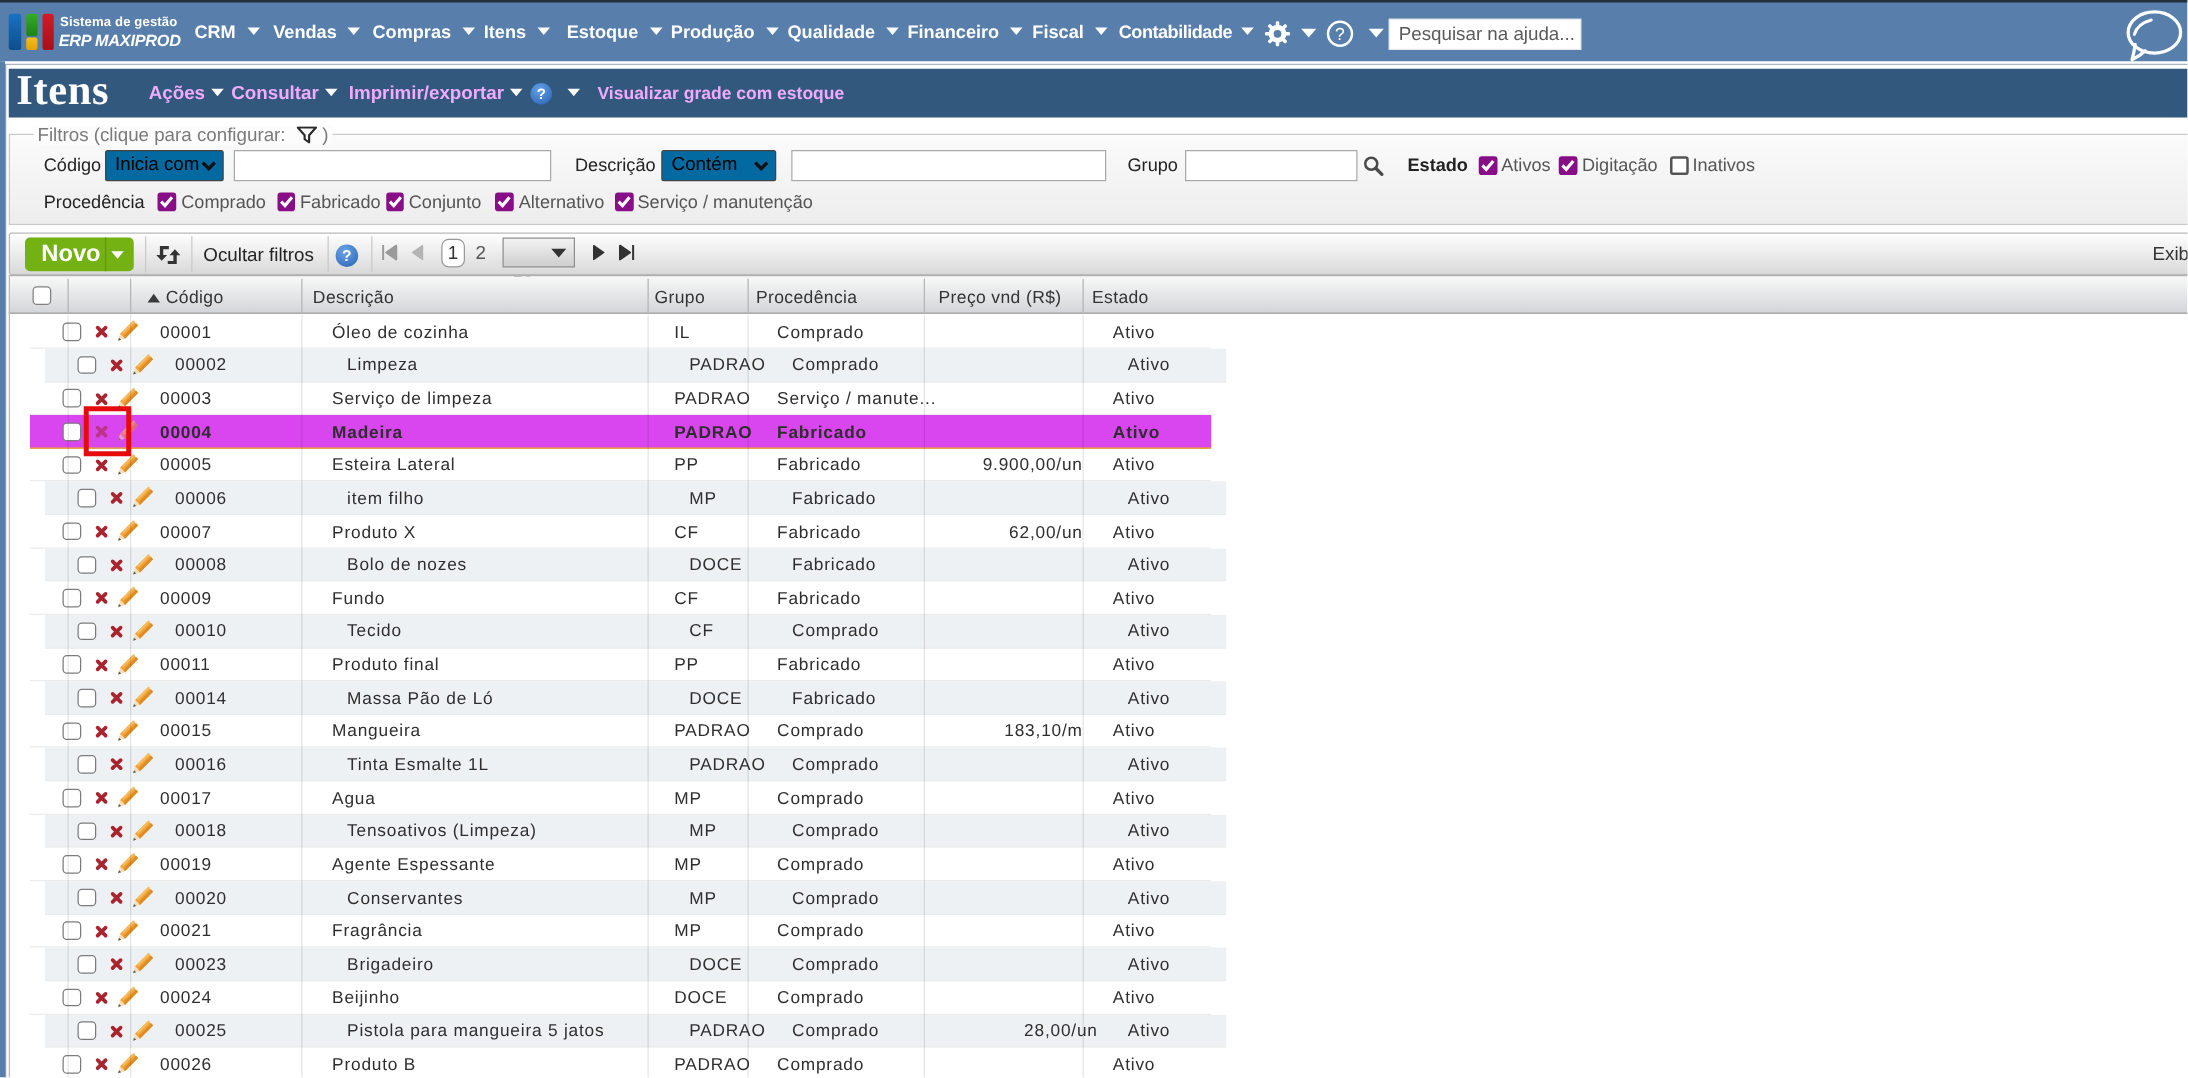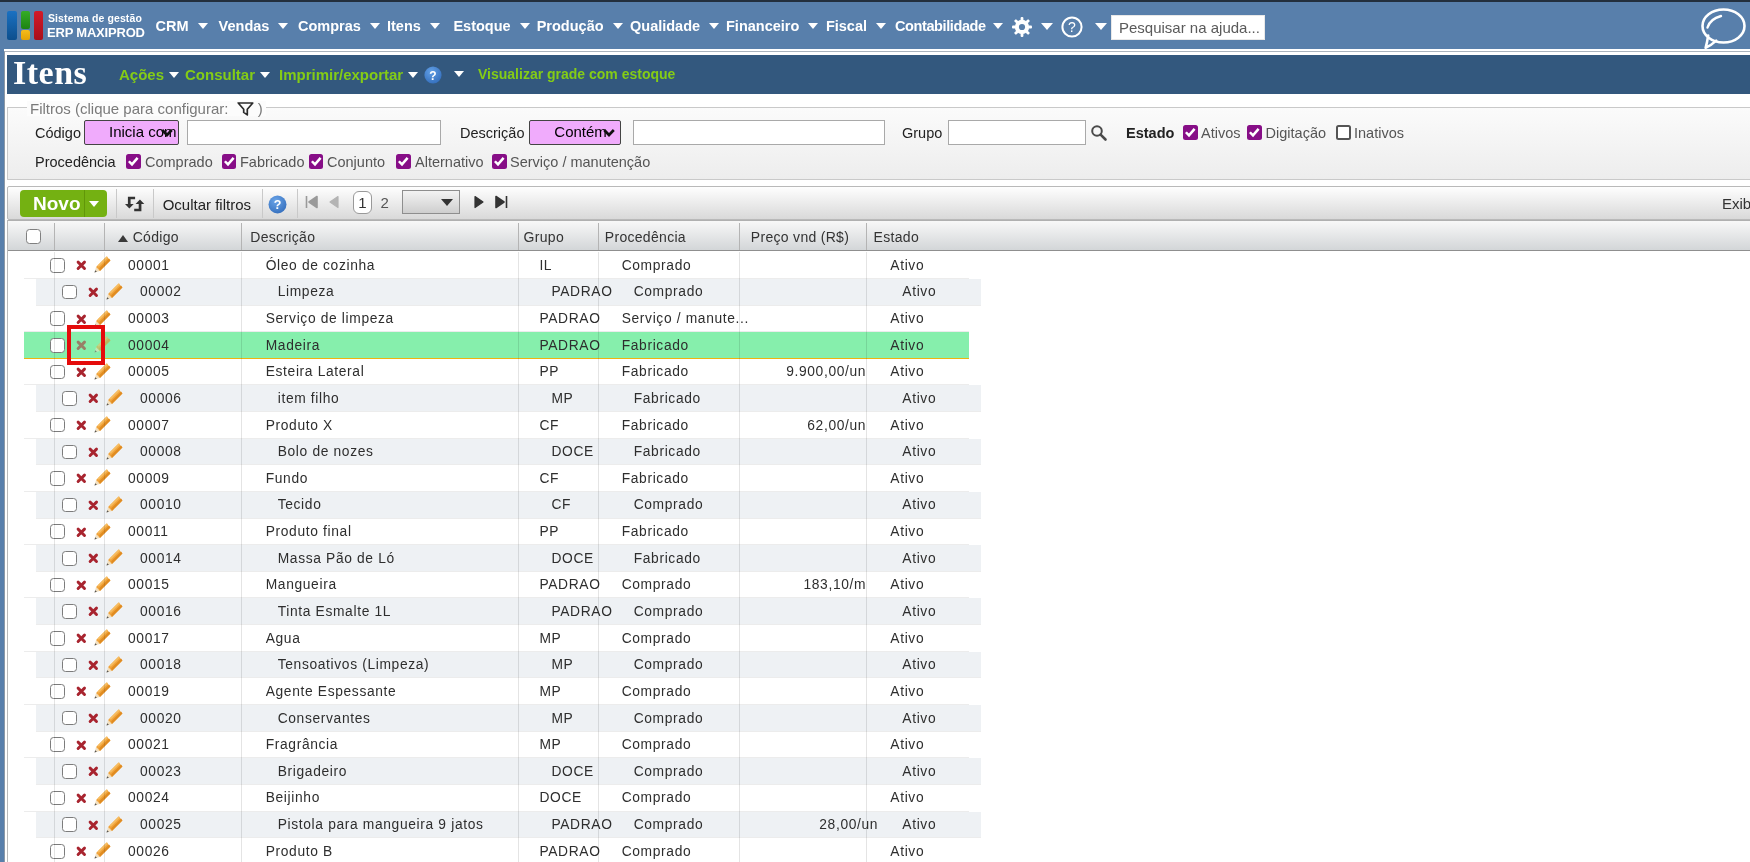--- a/index.html
+++ b/index.html
@@ -6,55 +6,55 @@
 html,body { width:1750px; height:862px; overflow:hidden; }
 body { position:relative; background:#ffffff; font-family:"Liberation Sans", sans-serif; }
 .abs { position:absolute; }
 
 #topbar { left:0; top:0; width:1750px; height:49px; background:#587fab; border-top:2px solid #232f3d; }
 .mitem { position:absolute; top:16px; color:#fff; font-weight:bold; font-size:14.5px; white-space:nowrap; }
 .ic { display:inline-block; width:0; height:0; border-left:5.5px solid transparent; border-right:5.5px solid transparent; border-top:6.5px solid #fff; margin-left:9px; vertical-align:2.5px; }
 .caret { position:absolute; width:0; height:0; border-left:6px solid transparent; border-right:6px solid transparent; border-top:7px solid #fff; }
 .logosq { position:absolute; border-radius:2px; }
 #logotxt1 { left:48px; top:10px; color:#fff; font-weight:bold; font-size:10.5px; letter-spacing:0.1px; }
-#logotxt2 { left:47px; top:22.5px; color:#fff; font-weight:bold; font-size:13px; letter-spacing:-0.2px; }
+#logotxt2 { left:47px; top:22.5px; color:#fff; font-weight:bold; font-style:italic; font-size:13px; letter-spacing:-0.2px; }
 #searchbox { left:1111px; top:13px; width:154px; height:25px; background:#fff; border:1px solid #e8e8e8; color:#5a5a5a; font-size:15px; line-height:23px; padding-left:7px; }
 
 #leftstrip { left:0; top:49px; width:3.5px; height:813px; background:#587fab; }
 #panel { left:3.5px; top:51px; width:1746.5px; height:811px; background:#fff; border-left:1px solid #8d99a6; border-top:1px solid #aab3bd; }
 
 #itensbar { left:7px; top:55px; width:1743px; height:39px; background:#33587e; }
 #itenstitle { left:13px; top:54px; letter-spacing:0.5px; color:#fff; font-family:"Liberation Serif", serif; font-weight:bold; font-size:34px; }
-.bmitem { position:absolute; top:11px; color:#84cc16; font-weight:bold; font-size:15px; white-space:nowrap; }
+.bmitem { position:absolute; top:11px; color:#f0abfc; font-weight:bold; font-size:15px; white-space:nowrap; }
 .ic2 { display:inline-block; width:0; height:0; border-left:5.5px solid transparent; border-right:5.5px solid transparent; border-top:6.5px solid #fff; margin-left:4.5px; vertical-align:2px; }
 .bcaret { position:absolute; top:16px; width:0; height:0; border-left:5.5px solid transparent; border-right:5.5px solid transparent; border-top:6.5px solid #fff; }
 
 #filters { left:7px; top:106.5px; width:1763px; height:73.5px; border:1px solid #c9c9c9; background:linear-gradient(180deg,#fbfbfb,#ededed); }
 #legend { left:27px; top:101px; height:15px; padding:0 3px; background:#fcfcfc; color:#7a7a7a; font-size:15px; line-height:15px; }
 .flabel { position:absolute; color:#222; font-size:14.5px; }
-.fsel { position:absolute; top:119.8px; height:25.6px; background:#f0abfc; border:1.8px solid #444; border-radius:2px; color:#000; font-size:15px; line-height:22px; padding-left:24px; }
+.fsel { position:absolute; top:119.8px; height:25.6px; background:#0369a1; border:1.8px solid #444; border-radius:2px; color:#000; font-size:15px; line-height:22px; padding-left:7px; }
 .finput { position:absolute; top:119.8px; height:25.6px; background:#fff; border:1px solid #a9a9a9; }
 .cb { position:absolute; width:14.5px; height:14.5px; background:#870e87; border-radius:2.5px; }
 .cbu { position:absolute; width:14.5px; height:14.5px; background:#fff; border:2px solid #555; border-radius:2.5px; }
 .cblabel { position:absolute; color:#555; font-size:14.5px; }
 
 #toolbar { left:7px; top:186px; width:1763px; height:33.5px; border:1px solid #b9b9b9; border-radius:2px; background:linear-gradient(180deg,#fefefe,#d9d9d9); }
 #novo { left:19px; top:188.8px; width:87px; height:27.3px; background:#74b112; border-radius:4px; }
 #novo .txt { position:absolute; left:13px; top:3px; color:#fff; font-weight:bold; font-size:19px; }
 #novo .div { position:absolute; left:63.5px; top:0; width:1px; height:27.3px; background:#619708; }
 #novo .arr { position:absolute; left:69px; top:11px; width:0; height:0; border-left:5px solid transparent; border-right:5px solid transparent; border-top:6.5px solid #fff; }
 .tsep { position:absolute; top:188px; width:1px; height:29px; background:#c9c9c9; }
 
 #thead { left:7px; top:220px; width:1743px; height:31px; background:linear-gradient(180deg,#f8f8f8,#d3d6d8); border-top:1px solid #b0b0b0; border-bottom:1px solid #8f8f8f; }
 .hsep { position:absolute; top:2px; width:1px; height:27px; background:#b4b4b4; }
 .hlabel { position:absolute; top:8px; color:#333; font-size:14px; letter-spacing:0.3px; white-space:nowrap; }
 #tableleft { left:7px; top:220px; width:1px; height:642px; background:#b9b9b9; }
 .row { position:absolute; left:24px; width:945px; height:26.63px; border-bottom:1px solid #ececec; }
 .row.alt { background:#eef1f4;margin-left:12px; }
-.row.sel { background:#86efac; font-weight:normal; border-bottom-color:#efb310; }
+.row.sel { background:#d946ef; font-weight:bold; border-bottom-color:#efb310; }
 .vsep { position:absolute; width:1px; background:rgba(0,0,0,0.105); }
 .ck { position:absolute; left:26.3px; top:5.8px; width:14.6px; height:14.6px; border:1.4px solid #7c7c7c; border-radius:3.5px; background:#fff; }
 .pcl { position:absolute; left:68.5px; top:4px; }
 .ct { position:absolute; top:5.5px; color:#2e2e2e; font-size:13.8px; letter-spacing:0.65px; white-space:nowrap; }
 .c1 { left:104px; }
 .c2 { left:241.7px; }
 .c3 { left:515.4px; }
 .c4 { left:597.7px; }
 .c5 { left:723.2px; width:119px; text-align:right; }
 .c6 { left:866.3px; }
@@ -636,21 +636,21 @@
         <path d="M2.1,2.1 L8.5,8.5 M8.5,2.1 L2.1,8.5" stroke="#a8242f" stroke-width="2.9" stroke-linecap="round"></path>
       </svg>
       <svg class="pcl" width="18" height="18" viewBox="0 0 18 18">
         <path d="M1.5,16.5 L3.05,11.05 L6.95,14.95 Z" fill="#f2dfbe"></path>
         <path d="M1.5,16.5 L2.2,14.2 L3.9,15.8 Z" fill="#555555"></path>
         <path d="M3.05,11.05 L13.55,0.55 L17.45,4.45 L6.95,14.95 Z" fill="#f1a43c"></path>
         <path d="M4.5,9.6 L13.9,0.2 L15.1,1.4 L5.7,10.8 Z" fill="#f6bd62"></path>
         <path d="M6.2,12.3 L16.0,2.5 L17.45,4.45 L6.95,14.95 Z" fill="#e08c22"></path>
       </svg>
       <span class="ct c1">00025</span>
-      <span class="ct c2">Pistola para mangueira 9 jatos</span>
+      <span class="ct c2">Pistola para mangueira 5 jatos</span>
       <span class="ct c3">PADRAO</span>
       <span class="ct c4">Comprado</span>
       <span class="ct c5">28,00/un</span>
       <span class="ct c6">Ativo</span>
     </div>
 <div class="row" style="top:838.16px;">
       <div class="ck"></div>
       <svg class="abs" style="left:51.5px; top:8px;" width="11" height="11" viewBox="0 0 11 11">
         <path d="M2.1,2.1 L8.5,8.5 M8.5,2.1 L2.1,8.5" stroke="#a8242f" stroke-width="2.9" stroke-linecap="round"></path>
       </svg>

